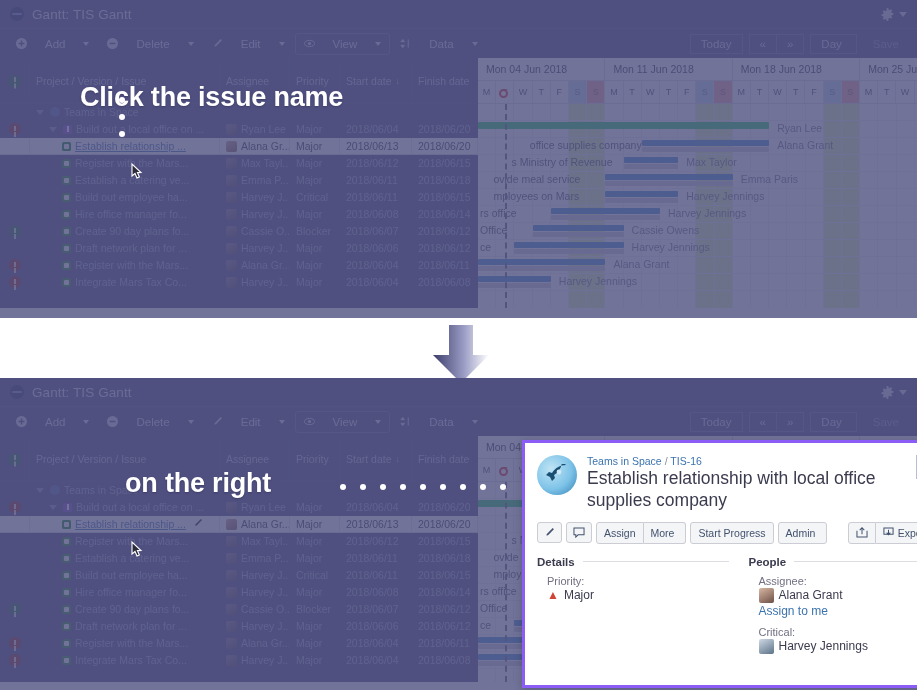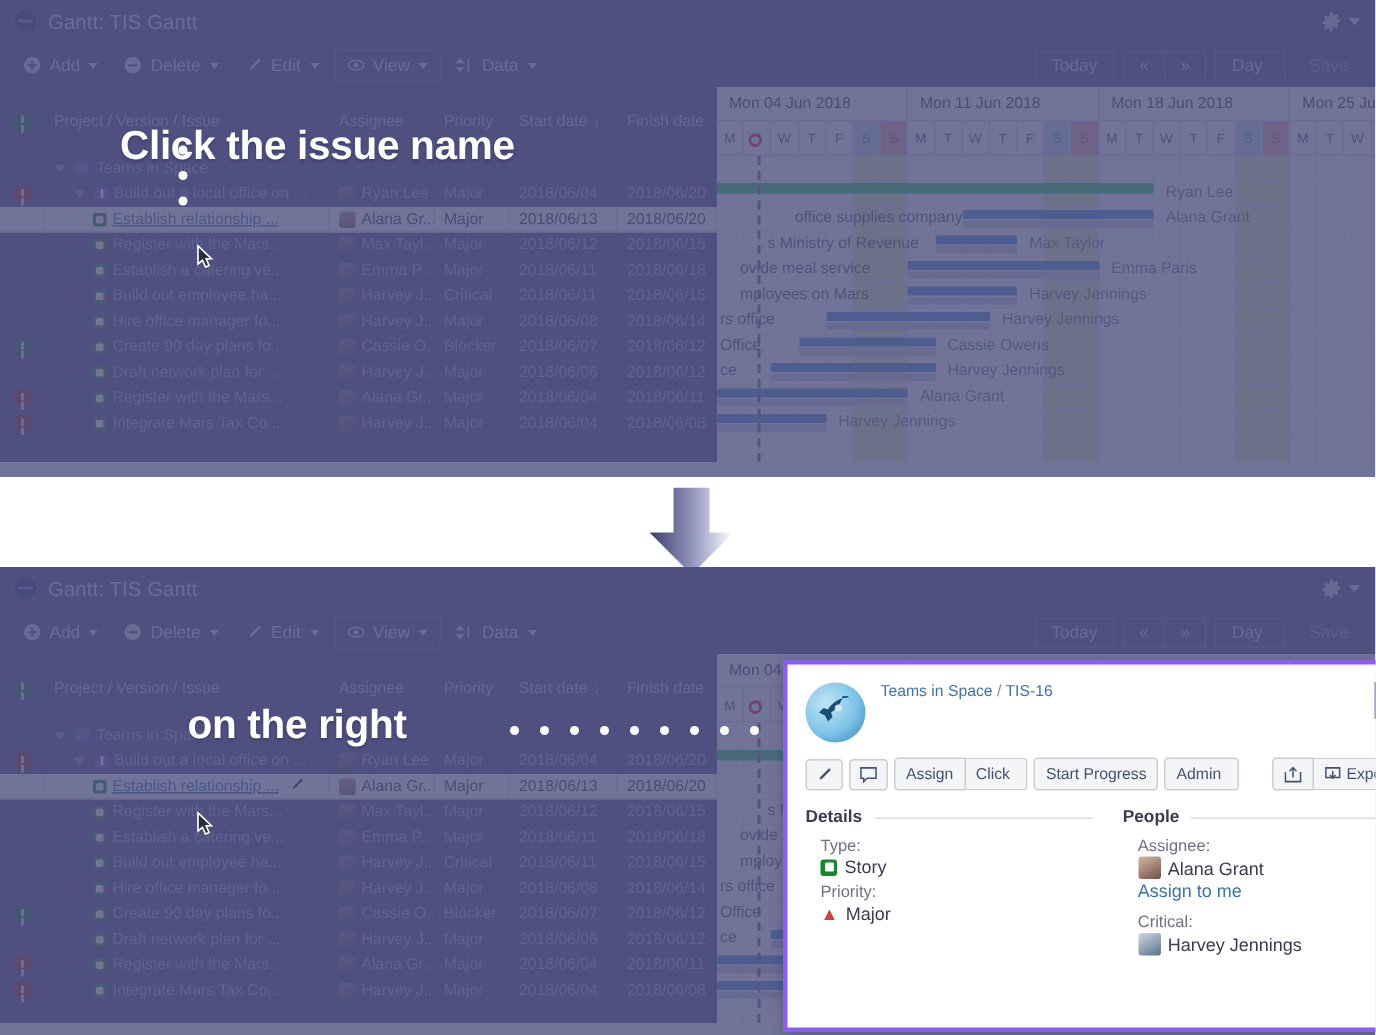--- a/index.html
+++ b/index.html
@@ -19,21 +19,21 @@
   .titlebar .tb-right{ position:absolute; right:10px; top:0; height:28px;
              display:flex; align-items:center; gap:5px; color:#cfd2e6; }
   .gear{ width:13px; height:13px; position:relative; display:inline-block; }
   .gear svg{ display:block; }
   .caret{ width:0;height:0;border-left:4px solid transparent;border-right:4px solid transparent;
           border-top:5px solid currentColor; display:inline-block; }
 
   
   .toolbar{ height:30px; background:#4f5080; border-top:1px solid #5d5f8d;
             display:flex; align-items:center; padding:0 8px; position:relative; gap:2px; }
-  .tbtn{ display:flex; align-items:center; gap:6px; color:#d2d5e8; font-size:11.5px;
+  .tbtn{ display:flex; align-items:center; gap:18px; color:#d2d5e8; font-size:11.5px;
          padding:4px 8px; border-radius:3px; white-space:nowrap; }
   .tbtn.boxed{ border:1px solid #6b6d9b; }
   .tbtn .ic{ display:inline-flex; width:11px; height:11px; align-items:center; justify-content:center;}
   .tbtn .cc{ width:0;height:0;border-left:3.5px solid transparent;border-right:3.5px solid transparent;
              border-top:4px solid currentColor; }
   .tb-actions{ position:absolute; right:8px; top:0; height:30px; display:flex;
                align-items:center; }
   .abtn{ color:#c9ccE2; font-size:11.5px; border:1px solid #6b6d9b; padding:3px 10px;
          display:flex; align-items:center; gap:4px; white-space:nowrap; }
   .abtn.nb{ border:none; color:#8b8dba; }
@@ -1017,39 +1017,40 @@
             <path d="M22 1c-6 0-11 3-14 8l-3-1-3 3 4 2 2 4 3-3-1-3c5-3 8-8 8-14 0 0 2 2 4 4z" fill="#1b4f72"></path>
             <circle cx="15" cy="8" r="2.4" fill="#cfe9f7"></circle>
           </svg>
       </div>
       <div style="flex:1; min-width:0;">
         <div class="d-crumb">
           <span>Teams in Space</span>
           <span class="sep">/</span>
           <span>TIS-16</span>
         </div>
+        <div class="d-title">Establish relationship with local office supplies company</div>
       </div>
       <div class="d-close">×</div>
     </div>
 
     <div class="d-acts">
       <span class="btn icoonly">
         <svg width="11" height="11" viewBox="0 0 12 12">
             <path d="M9.5 1.2l1.3 1.3-6.4 6.4-1.8.5.5-1.8z" fill="#42526e"></path>
           </svg>
       </span>
       <span class="btn icoonly">
         <svg width="12" height="11" viewBox="0 0 13 12">
             <path d="M1 1h11v7.5H5.5L3 11V8.5H1z" fill="none" stroke="#42526e" stroke-width="1.1"></path>
           </svg>
       </span>
       <span class="btngrp">
         <span class="btn">Assign</span>
         <span class="btn">
-          <span>Click</span>
+          <span>More</span>
           <span class="cc" style="border-top-color:#42526e"></span>
         </span>
       </span>
       <span class="btn">Start Progress</span>
       <span class="btn">
         <span>Admin</span>
         <span class="cc" style="border-top-color:#42526e"></span>
       </span>
       <span class="d-right">
         <span class="btn" style="border-radius:3px 0 0 3px">
@@ -1067,27 +1068,20 @@
           <span class="cc" style="border-top-color:#42526e"></span>
         </span>
       </span>
     </div>
 
     <div class="d-cols">
       <div class="d-col">
         <div class="d-sec">
           <span class="lbl">Details</span>
           <span class="ln"></span>
-        </div>
-        <div class="d-field">
-          <div class="d-key">Type:</div>
-          <div class="d-val">
-            <span class="sqd"></span>
-            <span>Story</span>
-          </div>
         </div>
         <div class="d-field">
           <div class="d-key">Priority:</div>
           <div class="d-val">
             <span class="majico">▲</span>
             <span>Major</span>
           </div>
         </div>
       </div>
 

